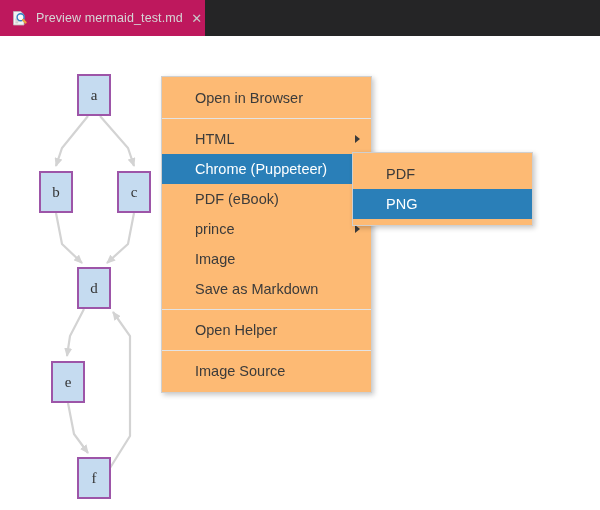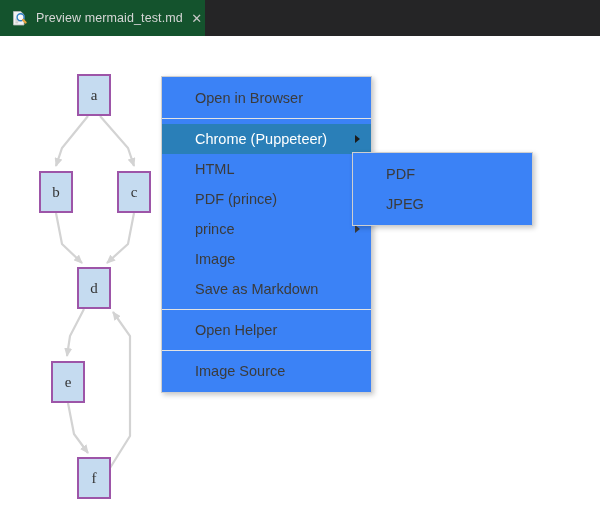--- a/index.html
+++ b/index.html
@@ -27,21 +27,21 @@
     left: 0; top: 0;
     width: 600px;
     height: 36px;
     background: #252526;
   }
   .tab {
     position: absolute;
     left: 0; top: 0;
     height: 36px;
     width: 205px;
-    background: #14532d;
+    background: #be185d;
     display: flex;
     align-items: center;
     box-sizing: border-box;
     padding: 0 0 0 11px;
   }
   .tab-icon {
     width: 17px;
     height: 17px;
     position: relative;
     flex: 0 0 auto;
@@ -81,21 +81,21 @@
   }
   .node-label {
     font-family: "Liberation Serif", serif;
     font-size: 15px;
     fill: #333333;
   }
 
   
   .menu {
     position: absolute;
-    background: #3b82f6;
+    background: #fdba74;
     border: 1px solid #cfcfcf;
     box-shadow: 2px 2px 5px rgba(0,0,0,0.22);
     box-sizing: border-box;
     padding: 6px 0;
     z-index: 20;
   }
   .menu-main {
     left: 161px;
     top: 76px;
     width: 211px;
@@ -208,30 +208,30 @@
         </g>
       </g>
     </svg>
   </div>
 
   <div class="menu menu-main">
     <div class="menu-item">
       <span>Open in Browser</span>
     </div>
     <div class="menu-sep"></div>
+    <div class="menu-item">
+      <span>HTML</span>
+      <span class="submenu-arrow"></span>
+    </div>
     <div class="menu-item selected">
       <span>Chrome (Puppeteer)</span>
       <span class="submenu-arrow"></span>
     </div>
     <div class="menu-item">
-      <span>HTML</span>
-      <span class="submenu-arrow"></span>
-    </div>
-    <div class="menu-item">
-      <span>PDF (prince)</span>
+      <span>PDF (eBook)</span>
     </div>
     <div class="menu-item">
       <span>prince</span>
       <span class="submenu-arrow"></span>
     </div>
     <div class="menu-item">
       <span>Image</span>
     </div>
     <div class="menu-item">
       <span>Save as Markdown</span>
@@ -243,18 +243,18 @@
     <div class="menu-sep"></div>
     <div class="menu-item">
       <span>Image Source</span>
     </div>
   </div>
 
   <div class="menu menu-sub">
     <div class="menu-item">
       <span>PDF</span>
     </div>
-    <div class="menu-item">
-      <span>JPEG</span>
+    <div class="menu-item selected">
+      <span>PNG</span>
     </div>
   </div>
 
 </div>
 
 </body></html>

